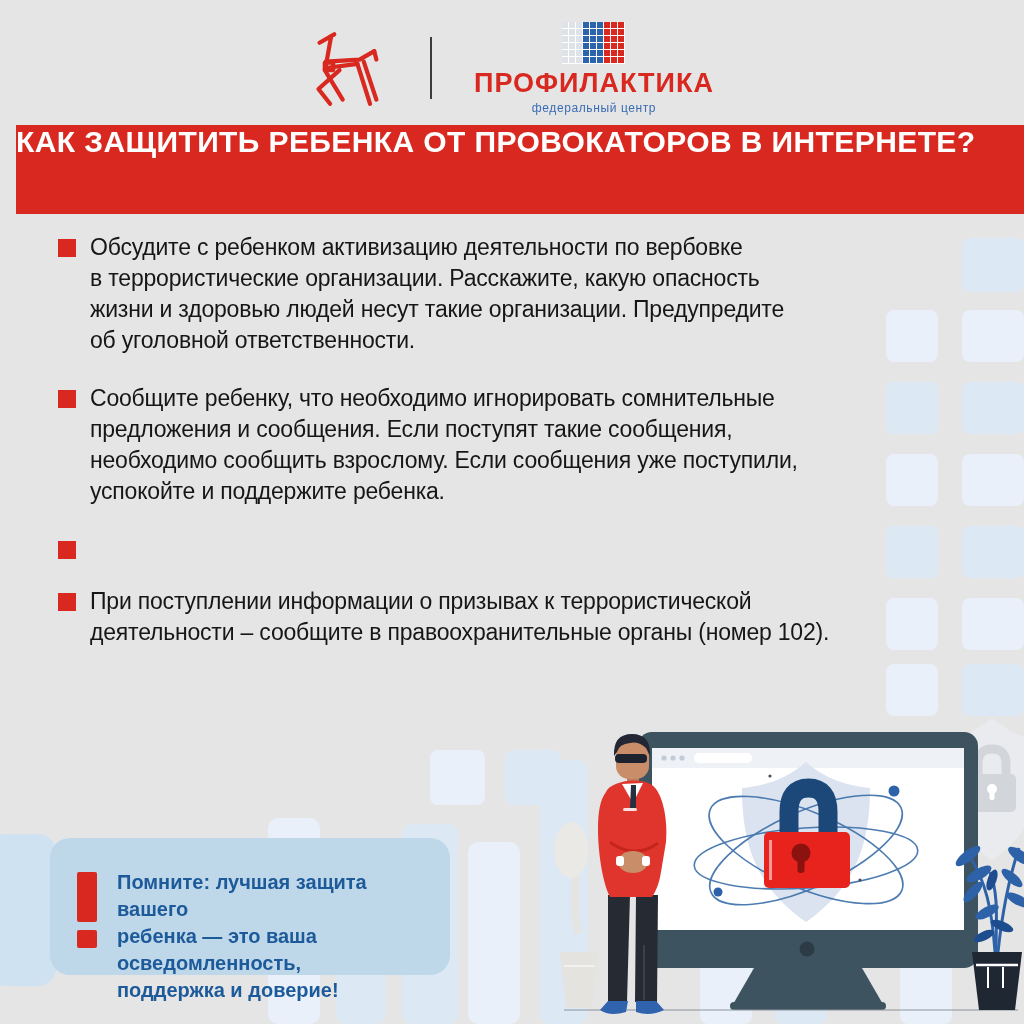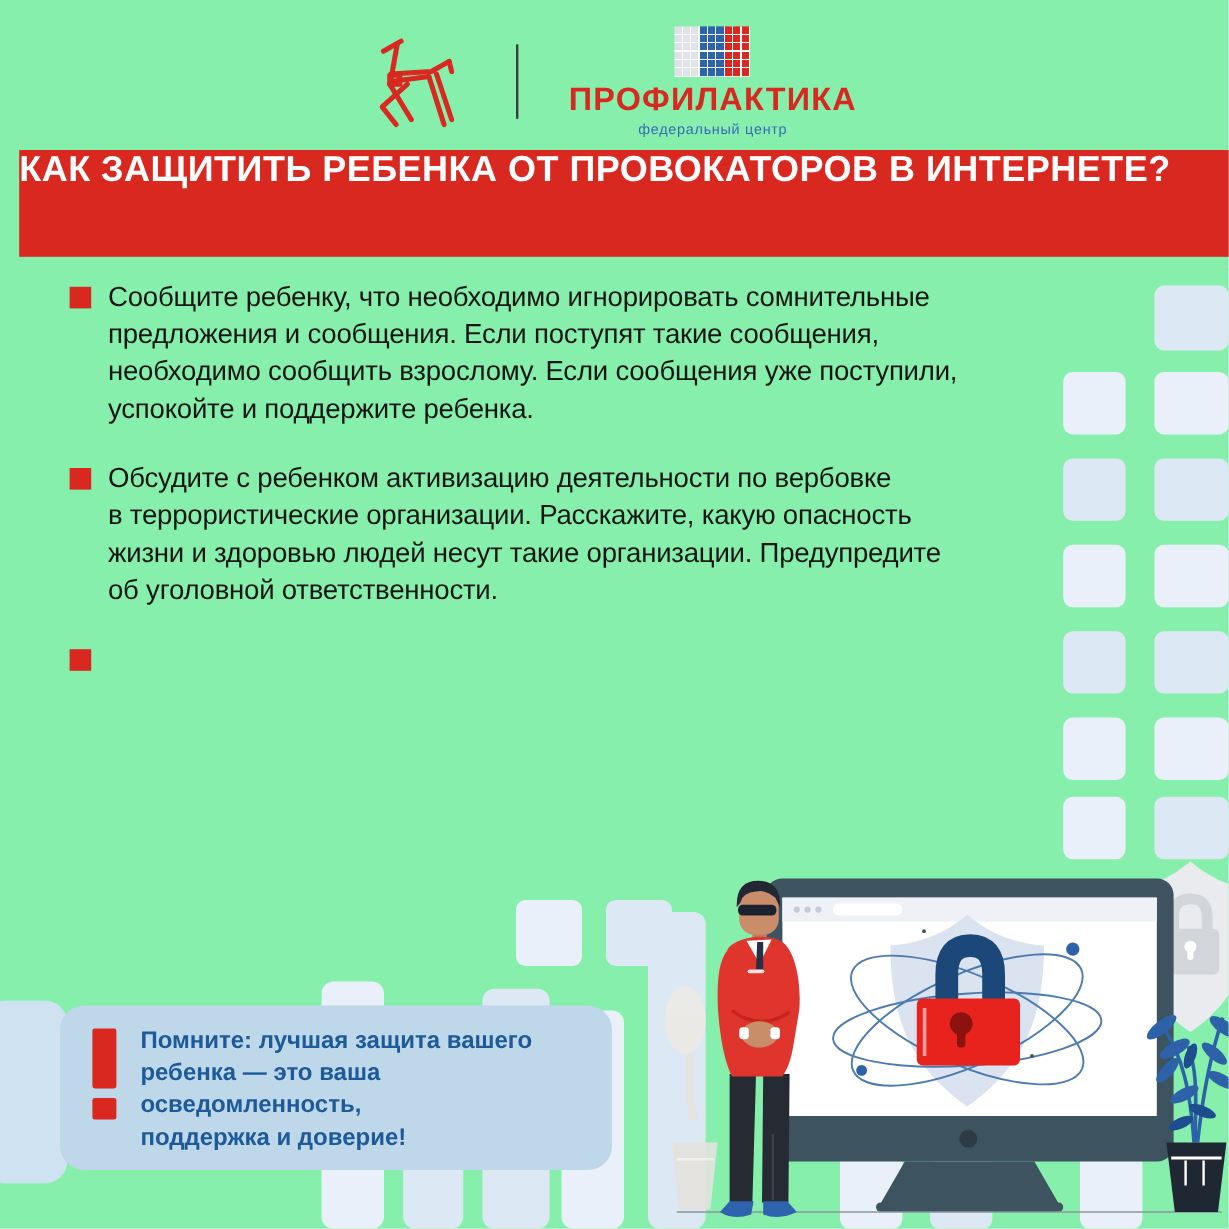--- a/index.html
+++ b/index.html
@@ -1,16 +1,16 @@
 <!DOCTYPE html>
 <html><head>
 <meta charset="utf-8">
 <style>
   html,body{margin:0;padding:0;background:#fff;}
-  .page{position:relative;width:1024px;height:1024px;background:#86efac;overflow:hidden;
+  .page{position:relative;width:1024px;height:1024px;background:#e5e5e5;overflow:hidden;
         font-family:"Liberation Sans",sans-serif;}
   
   .bgblock{position:absolute;background:#e9f0f9;border-radius:8px;}
   .bgblock.deep{background:#dde8f5;}
   .bgbar{position:absolute;background:#e9f0f9;border-radius:10px;}
   .bgbar.deep{background:#dde8f5;}
   .bgleft{position:absolute;left:-14px;top:834px;width:70px;height:152px;background:#cfe2f2;border-radius:18px;}
   
   .header{position:absolute;top:16px;left:0;width:100%;height:104px;
           display:flex;justify-content:center;align-items:center;gap:42px;}
@@ -27,22 +27,22 @@
   
   .banner{position:absolute;top:125px;left:16px;width:100%;height:89px;background:#d8281f;
           display:flex;align-items:flex-start;box-sizing:border-box;}
   .banner h1{margin:0;font-size:30px;font-weight:bold;color:#ffffff;letter-spacing:.4px;}
   
   .bullets{position:absolute;left:58px;top:232px;width:880px;}
   .bullet-item{display:flex;margin-bottom:27px;}
   .bullet-sq{flex:0 0 18px;width:18px;height:18px;background:#d8281f;margin:7px 14px 0 0;}
   .bullet-text{font-size:23px;line-height:31px;color:#161616;white-space:pre-line;letter-spacing:-0.2px;}
   
-  .note{position:absolute;left:50px;top:838px;width:460px;height:137px;background:#bed7e9;
-        border-radius:20px;box-sizing:border-box;display:flex;padding:16px 14px 0 27px;}
+  .note{position:absolute;left:50px;top:838px;width:400px;height:137px;background:#bed7e9;
+        border-radius:20px;box-sizing:border-box;display:flex;padding:31px 14px 0 27px;}
   .excl{flex:0 0 22px;margin-right:18px;margin-top:3px;}
   .excl .bar{width:20px;height:50px;background:#d8281f;border-radius:2px;}
   .excl .dot{width:20px;height:18px;background:#d8281f;border-radius:2px;margin-top:8px;}
   .note-text{font-size:20px;line-height:27px;font-weight:bold;color:#1d5a99;white-space:pre-line;}
   
   .illus{position:absolute;left:540px;top:690px;width:484px;height:334px;}
 </style>
 </head>
 <body>
 
@@ -98,34 +98,39 @@
     </div>
   </div>
 
   <div class="banner">
     <h1>КАК ЗАЩИТИТЬ РЕБЕНКА ОТ ПРОВОКАТОРОВ В ИНТЕРНЕТЕ?</h1>
   </div>
 
   <div class="bullets">
     <div class="bullet-item">
       <div class="bullet-sq"></div>
+      <div class="bullet-text">Обсудите с ребенком активизацию деятельности по вербовке
+в террористические организации. Расскажите, какую опасность
+жизни и здоровью людей несут такие организации. Предупредите
+об уголовной ответственности.</div>
+    </div>
+    <div class="bullet-item">
+      <div class="bullet-sq"></div>
       <div class="bullet-text">Сообщите ребенку, что необходимо игнорировать сомнительные
 предложения и сообщения. Если поступят такие сообщения,
 необходимо сообщить взрослому. Если сообщения уже поступили,
 успокойте и поддержите ребенка.</div>
     </div>
     <div class="bullet-item">
       <div class="bullet-sq"></div>
-      <div class="bullet-text">Обсудите с ребенком активизацию деятельности по вербовке
-в террористические организации. Расскажите, какую опасность
-жизни и здоровью людей несут такие организации. Предупредите
-об уголовной ответственности.</div>
-    </div>
-    <div class="bullet-item">
-      <div class="bullet-sq"></div>
+    </div>
+    <div class="bullet-item">
+      <div class="bullet-sq"></div>
+      <div class="bullet-text">При поступлении информации о призывах к террористической
+деятельности – сообщите в правоохранительные органы (номер 102).</div>
     </div>
   </div>
 
   <div class="note">
     <div class="excl">
       <div class="bar"></div>
       <div class="dot"></div>
     </div>
     <div class="note-text">Помните: лучшая защита вашего
 ребенка — это ваша осведомленность,

